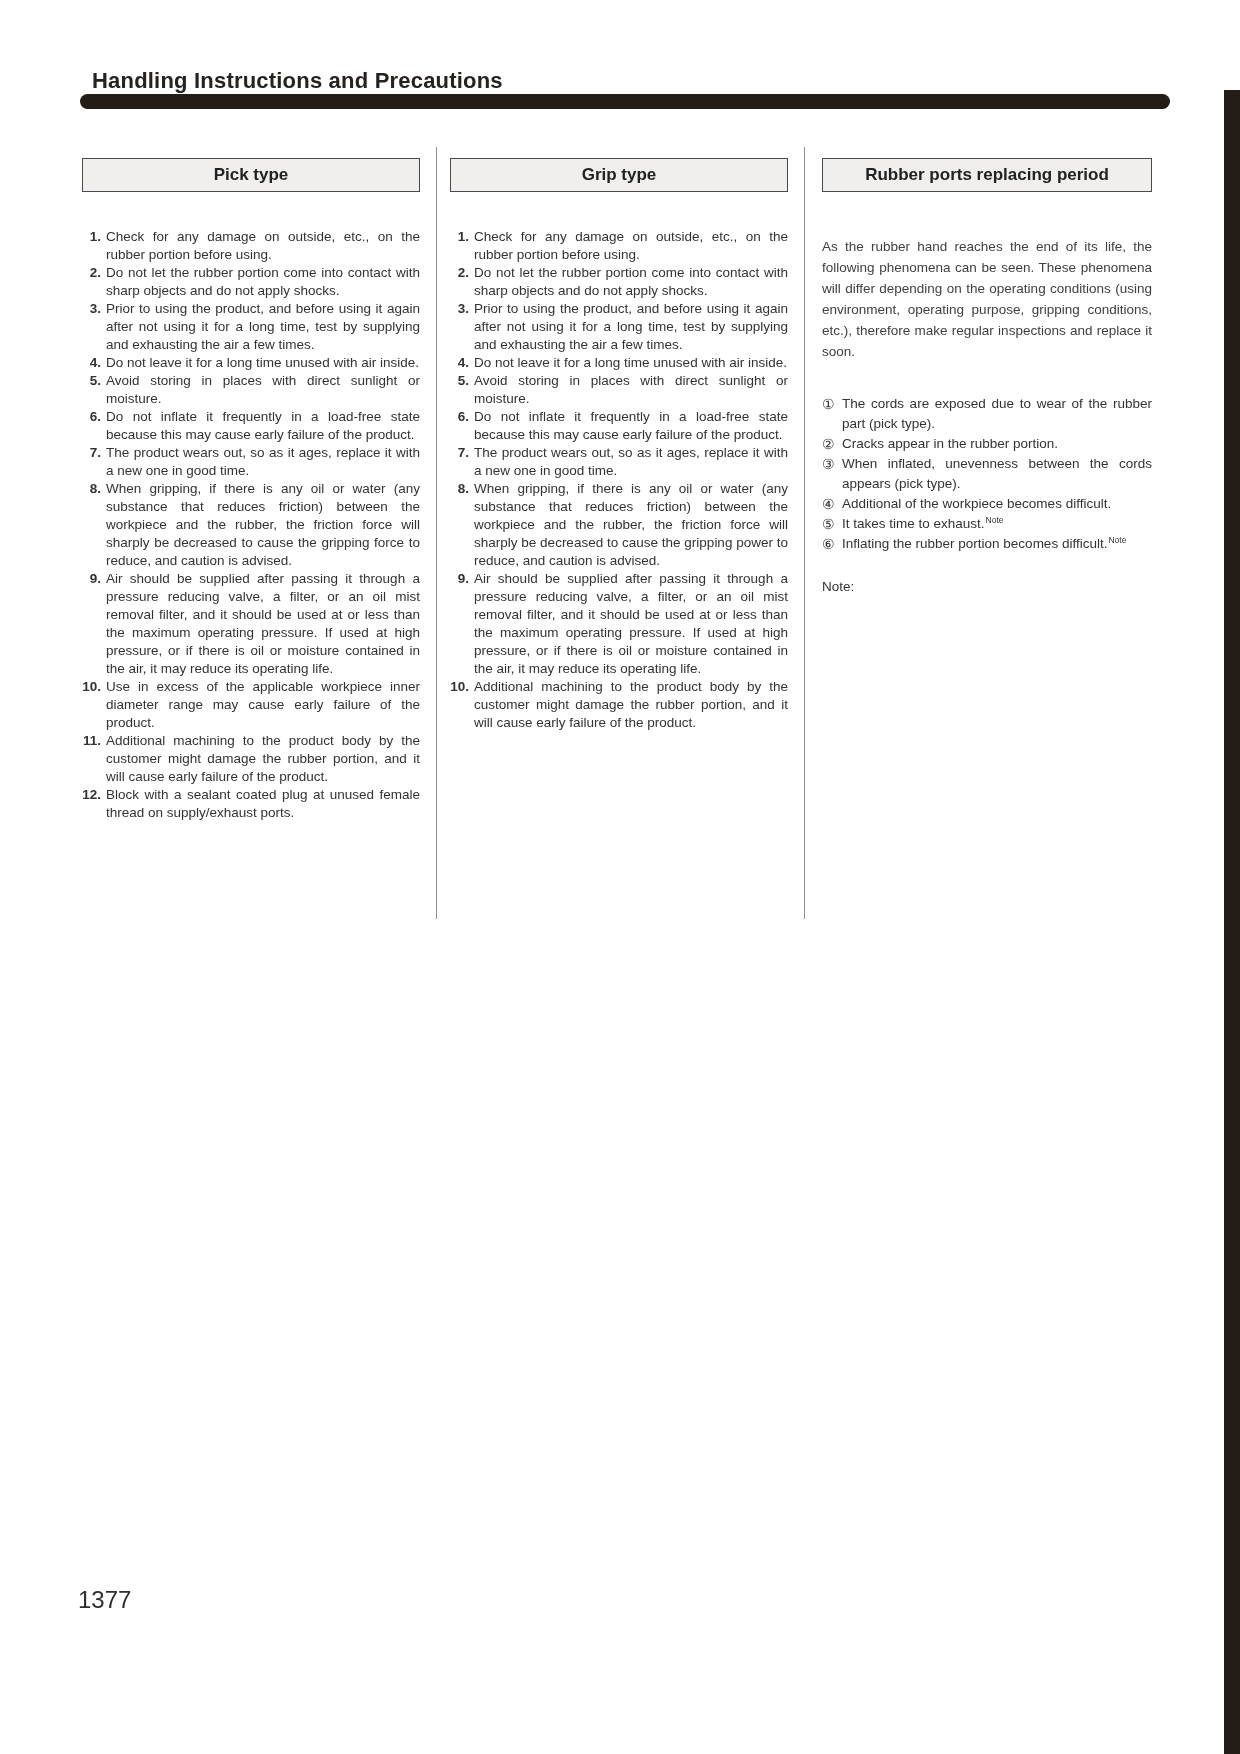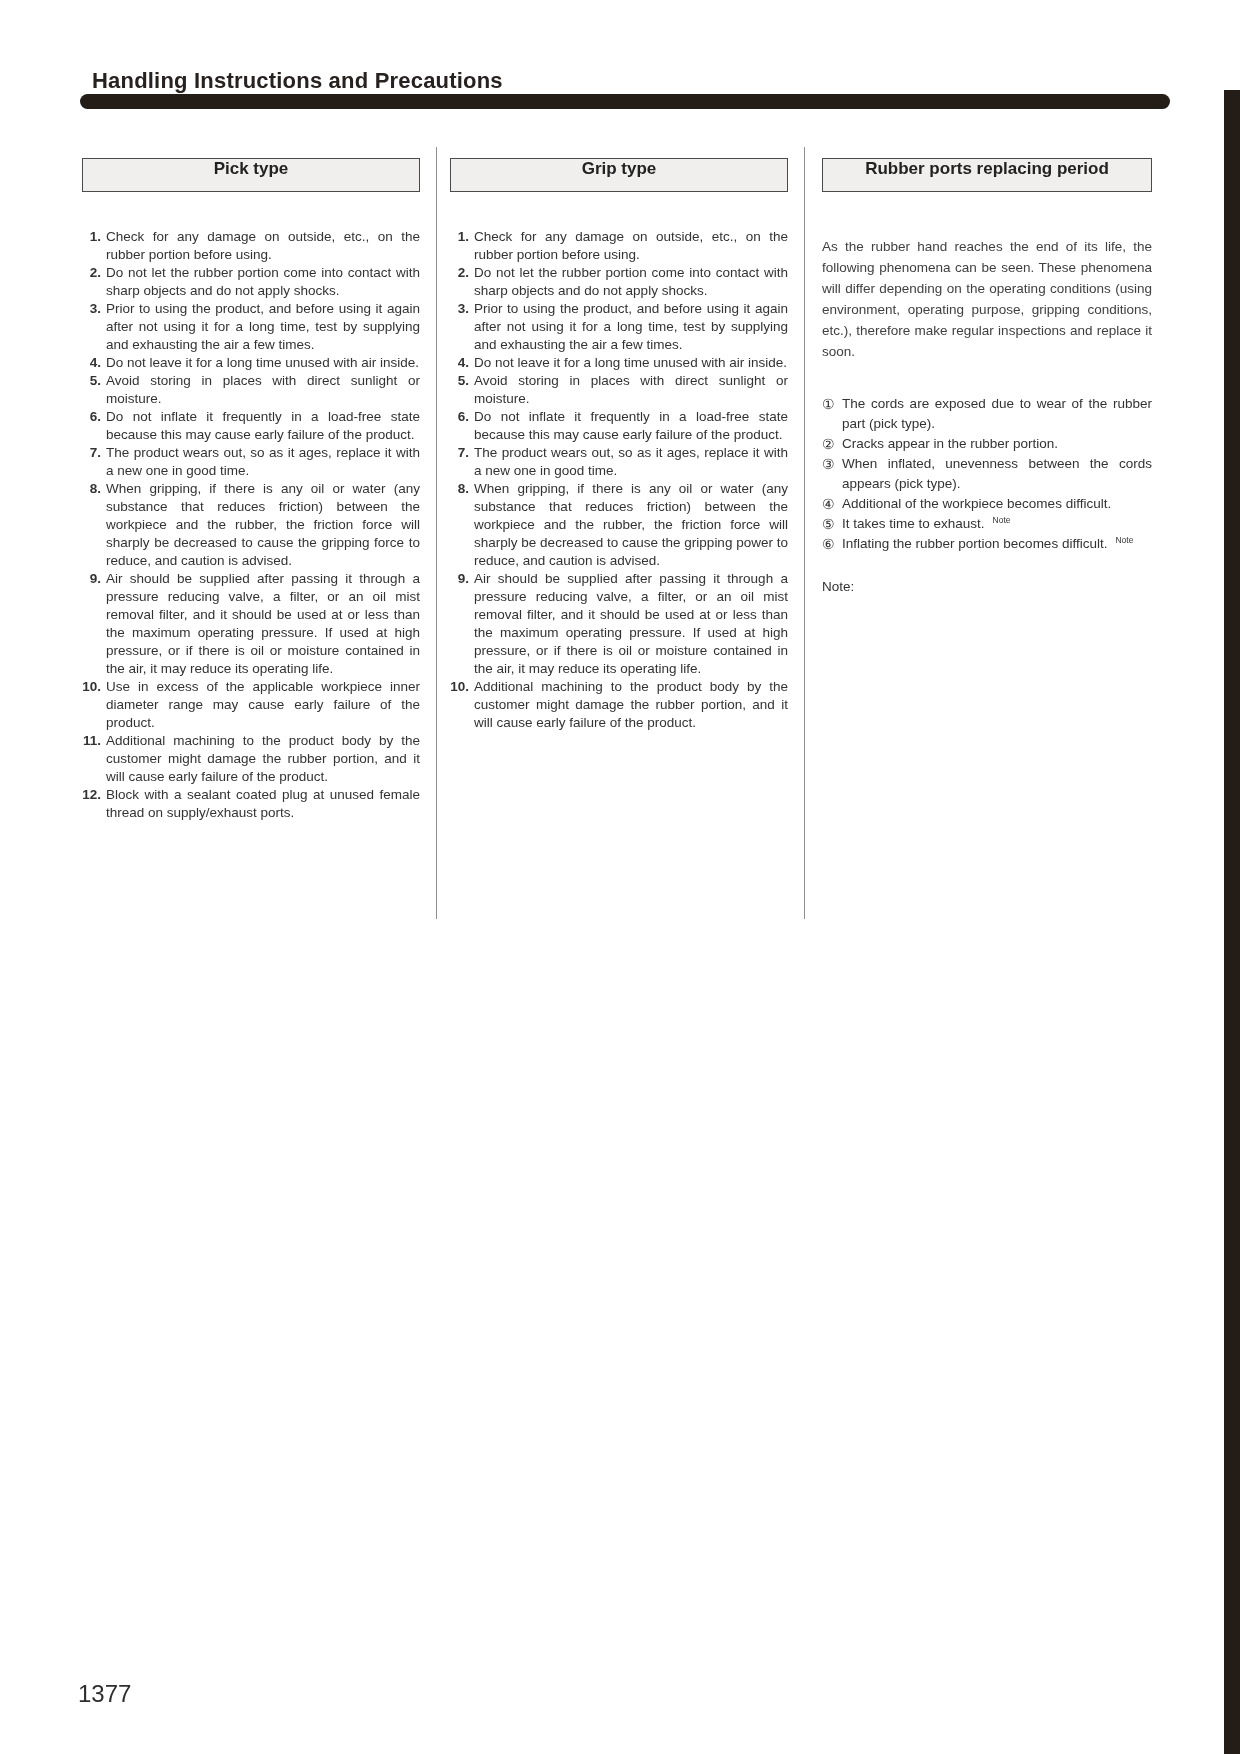--- a/index.html
+++ b/index.html
@@ -39,21 +39,21 @@
     width:1px; height:772px;
     background:#8f8f8f;
   }
   .vdivider-1 { left:436px; }
   .vdivider-2 { left:804px; }
   .col-header {
     height:34px;
     background:#f0efed;
     border:1px solid #4a4a4a;
     box-sizing:border-box;
-    display:flex; justify-content:center;
+    display:flex; align-items:center; justify-content:center;
     font-size:17px; font-weight:bold; color:#222222;
   }
   .num-list {
     list-style:none;
     margin:36px 0 0 0; padding:0;
     font-size:13.5px; line-height:18px; color:#333333;
   }
   .num-list li { display:flex; }
   .num {
     width:24px; min-width:24px;
@@ -70,31 +70,31 @@
     list-style:none;
     margin:32px 0 0 0; padding:0;
     font-size:13.5px; line-height:20px; color:#333333;
   }
   .phenomena li { display:flex; }
   .marker {
     min-width:18px; margin-right:2px;
     font-size:14px;
   }
   sup.note-sup {
-    font-size:8.5px; line-height:0; vertical-align:super; margin-left:8px;
+    font-size:8.5px; line-height:0; vertical-align:super; margin-left:1px;
   }
   .note {
     display:flex;
     margin-top:22px;
     font-size:13.5px; line-height:21px; color:#333333;align-items:center;
   }
   .note-label { white-space:nowrap; margin-right:5px; }
   .note-text { flex:1; text-align:justify; }
   .page-number {
-    position:absolute; left:78px; top:1680px;
+    position:absolute; left:78px; top:1586px;
     font-size:24px; color:#2e2e2e;text-align:center;
   }
 </style>
 </head>
 <body>
 
 <div class="page">
 
   <h1 class="page-title">Handling Instructions and Precautions</h1>
   <div class="title-rule"></div>

